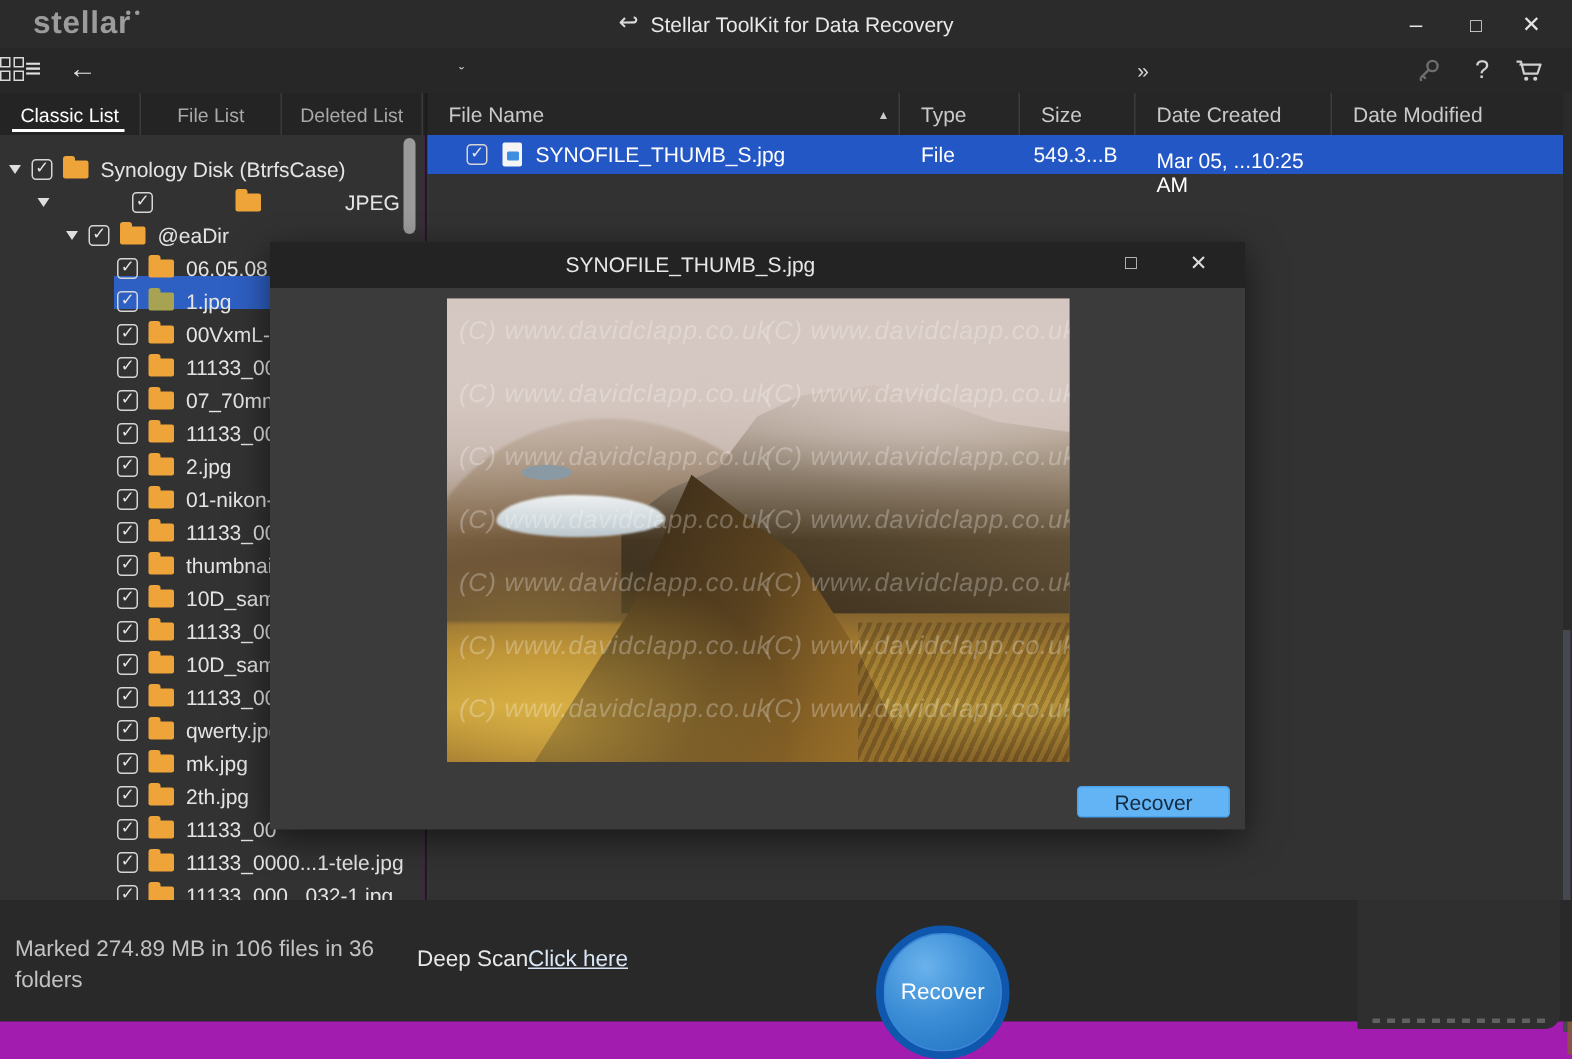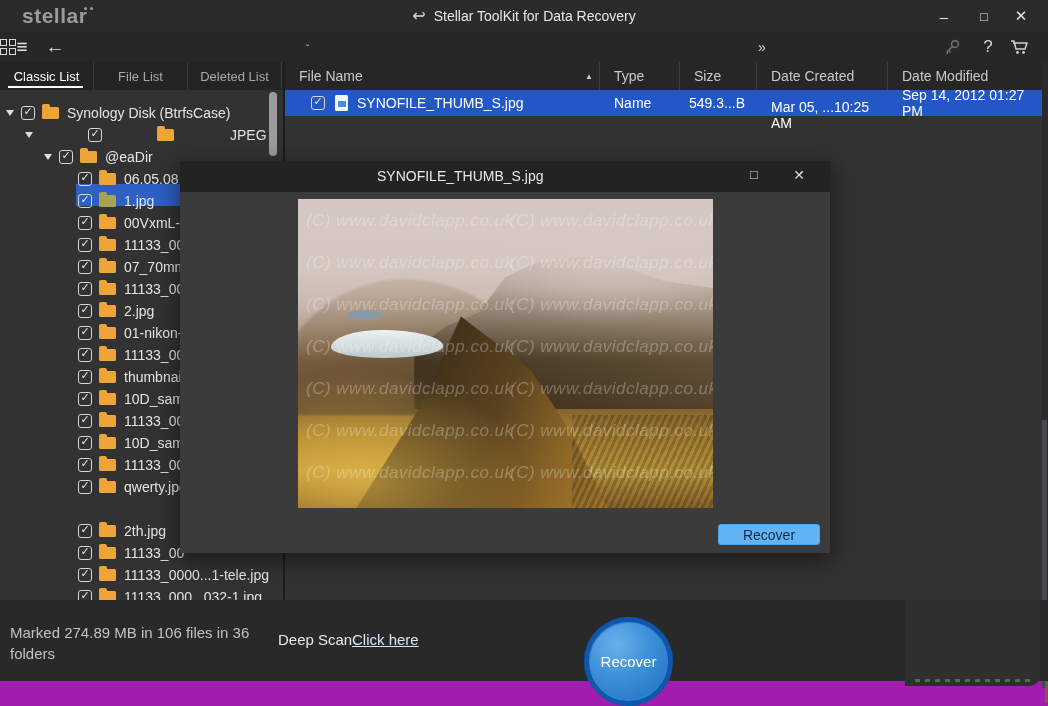--- a/index.html
+++ b/index.html
@@ -336,20 +336,28 @@
         </div>
       </div>
       <div class="tree-row" style="top: 380px;">
         <div class="tr-inner" style="padding-left: 63px;">
           <span class="tri-slot"></span>
           <span class="cbx"></span>
           <span class="folder"></span>
           <span>qwerty.jpg</span>
         </div>
       </div>
+      <div class="tree-row" style="top: 402px;">
+        <div class="tr-inner" style="padding-left: 63px;">
+          <span class="tri-slot"></span>
+          <span class="cbx"></span>
+          <span class="folder"></span>
+          <span>mk.jpg</span>
+        </div>
+      </div>
       <div class="tree-row" style="top: 424px;">
         <div class="tr-inner" style="padding-left: 63px;">
           <span class="tri-slot"></span>
           <span class="cbx"></span>
           <span class="folder"></span>
           <span>2th.jpg</span>
         </div>
       </div>
       <div class="tree-row" style="top: 446px;">
         <div class="tr-inner" style="padding-left: 63px;">
@@ -380,30 +388,27 @@
   <div class="v-divider"></div>
 
   <div class="table-body" id="tbody">
       <div class="file-row" style="top: 0px;">
         <div class="fr-cell" style="left: 0px; width: 315px; padding-left: 26px;">
           <span class="cbx" style="margin-right: 10px;"></span>
           <span class="file-ico"></span>
           <span>SYNOFILE_THUMB_S.jpg</span>
         </div>
         <div class="fr-cell" style="left: 315px; width: 80px; padding-left: 14px;">
-          <span>Name</span>
+          <span>File</span>
         </div>
         <div class="fr-cell" style="left: 395px; width: 77px; justify-content: flex-end; padding-right: 12px;">
           <span>549.3...B</span>
         </div>
         <div class="fr-cell" style="left: 472px; width: 131px; padding-left: 14px; margin-top: 12px;">
           <span>Mar 05, ...10:25 AM</span>
-        </div>
-        <div class="fr-cell" style="left: 603px; width: 158px; padding-left: 14px;">
-          <span>Sep 14, 2012 01:27 PM</span>
         </div>
       </div>
     </div>
 
   <div class="edge-dark"></div>
   <div class="edge-light"></div>
   <div class="edge-tan"></div>
 
   <div class="footer"></div>
   <div class="footer-right">

